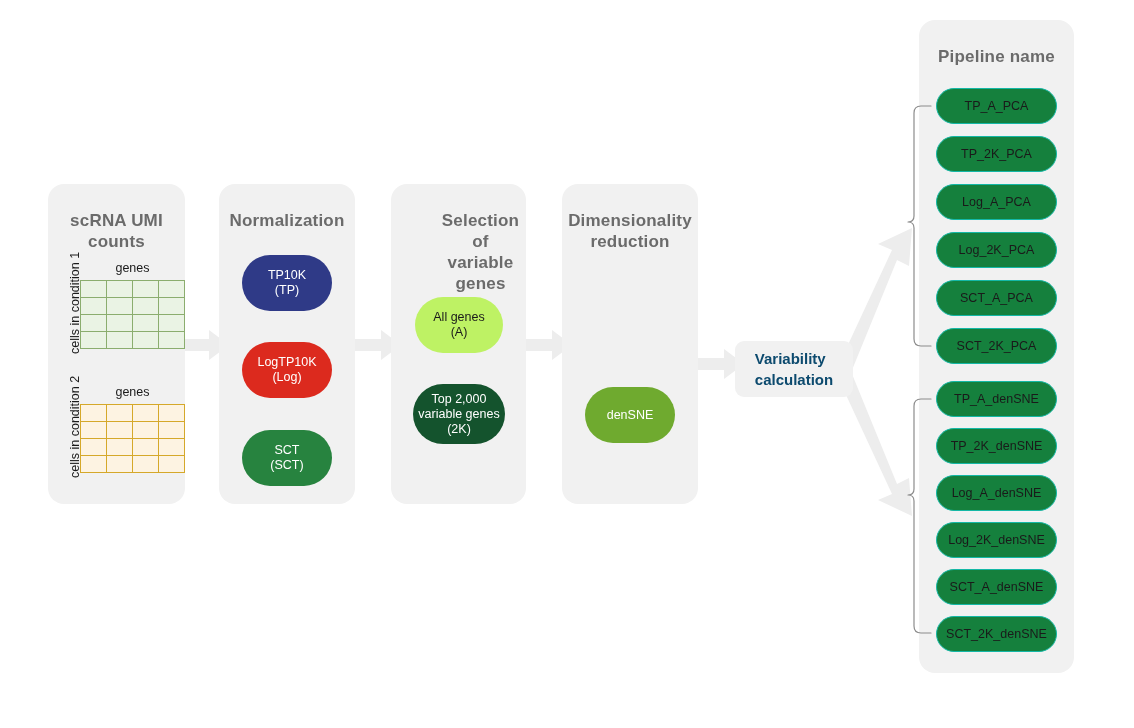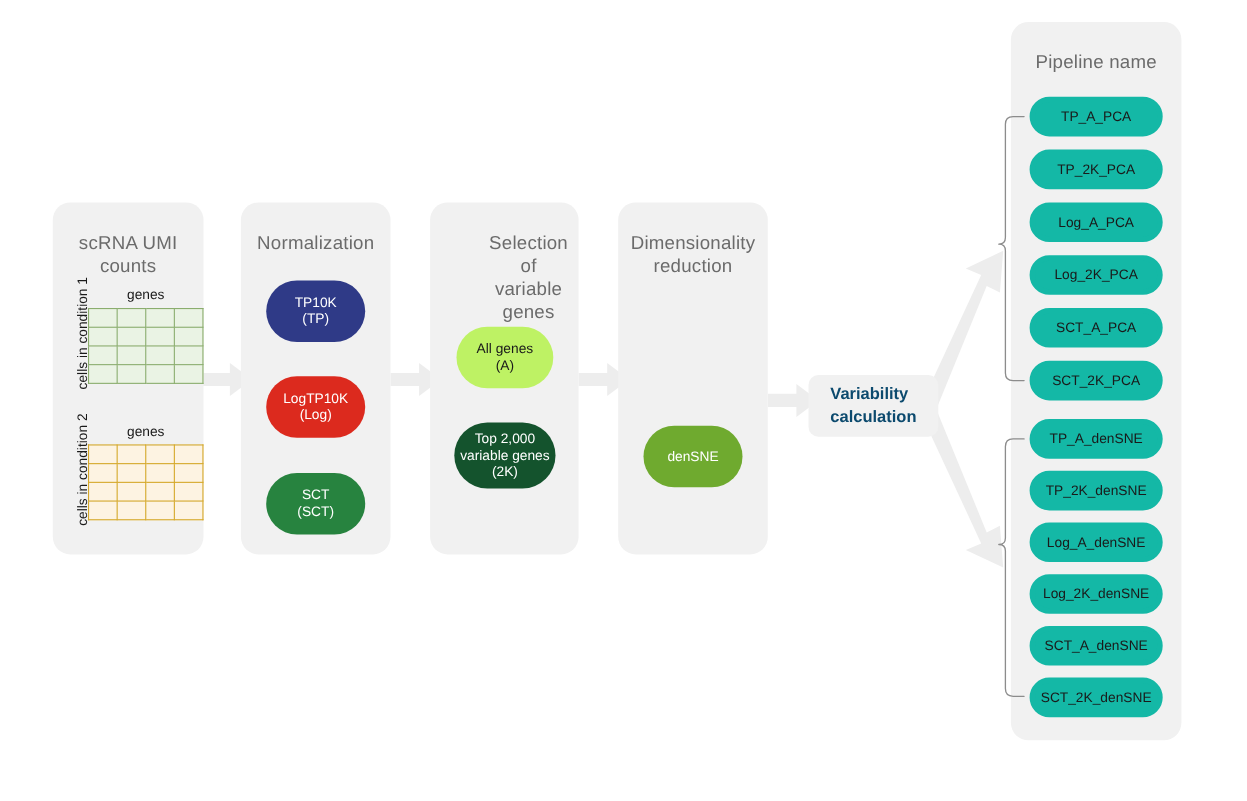--- a/index.html
+++ b/index.html
@@ -25,21 +25,21 @@
     position: absolute;
     background: #f1f1f1;
     border-radius: 16px;
   }
   .panel-title {
     position: absolute;
     left: 0;
     right: 0;
     text-align: center;
     color: #6b6b6b;
-    font-weight: normal;
+    font-weight: bold;
     font-size: 17px;
     line-height: 21px;
     letter-spacing: 0.2px;
   }
   
   .matrix-wrap { position: absolute; }
   .matrix-colhead {
     position: absolute;
     text-align: center;
     font-size: 12.5px;
@@ -79,22 +79,22 @@
     align-items: center;
     justify-content: center;
     text-align: center;
     font-size: 12.5px;
     line-height: 15px;
     white-space: pre-line;
   }
   
   .pill {
     position: absolute;
-    background: #14b8a6;
-    border: 5px solid #14b8a6;
+    background: #15803d;
+    border: 1px solid #14b8a6;
     border-radius: 999px;
     display: flex;
     align-items: center;
     justify-content: center;
     font-size: 12.5px;
     color: #1a1a1a;
     box-sizing: border-box;
   }
   
   .varbox {

